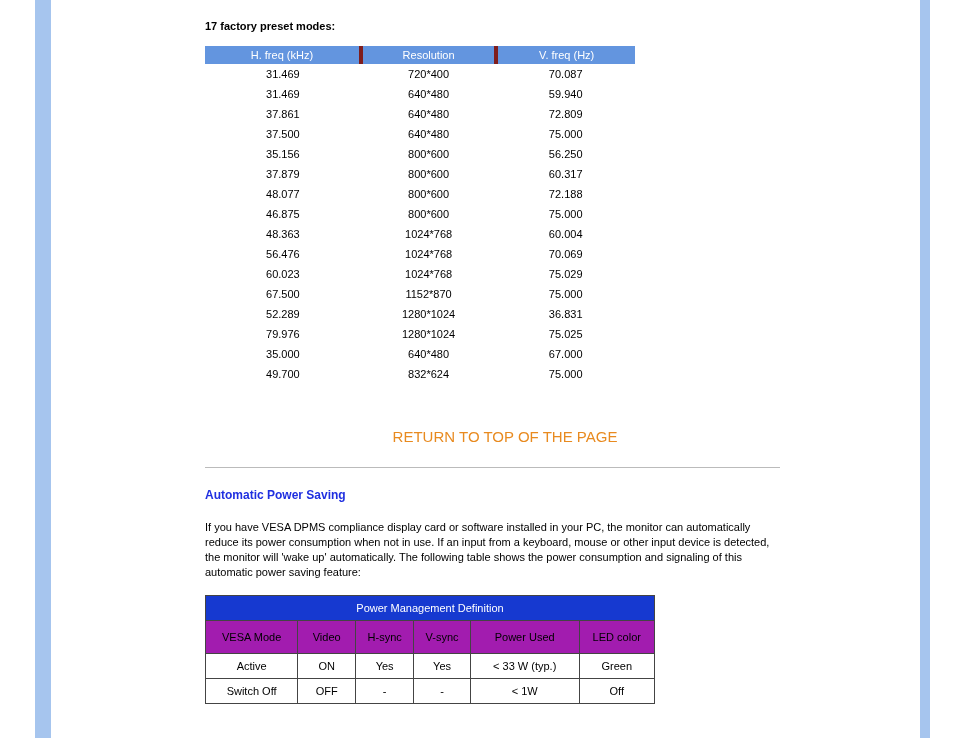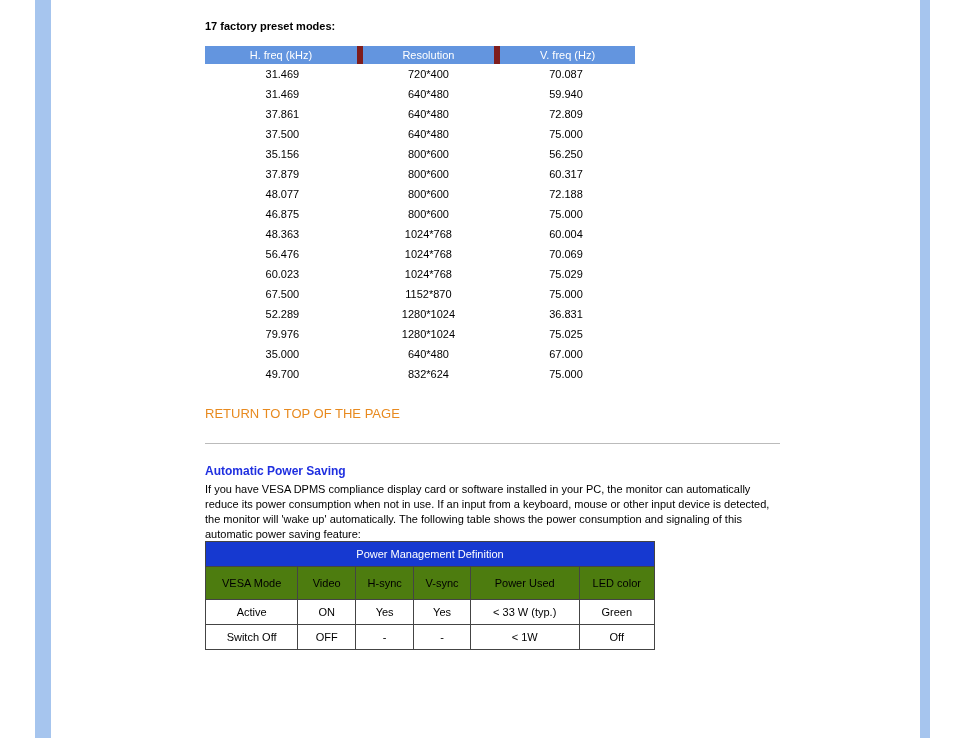--- a/index.html
+++ b/index.html
@@ -50,53 +50,54 @@
     width: 430px;
     border-collapse: collapse;
   }
   .preset-table th {
     background: #6395df;
     color: #fff;
     font-weight: normal;
     text-align: center;
     padding: 3px 0;
     font-size: 11px;
-    border-right: 6px solid #7f1d1d;
+    border-right: 4px solid #7f1d1d;
   }
   .preset-table th:last-child { border-right: none; }
   .preset-table td {
     text-align: center;
     padding: 4px 0;
     font-size: 11px;
   }
   .return-link {
     display: block;
-    text-align: left;
+    text-align: center;
     color: #e88a1f;
-    margin: 22px 0 22px 0;
-    font-size: 13px;
+    margin: 44px 0 22px 0;
+    font-size: 15px;
     text-decoration: none;
     width: 600px;
   }
   hr.sep {
     border: none;
     border-top: 1px solid #bbb;
     width: 575px;
     margin: 0 0 20px 0;
   }
   .section-title {
     color: #1f2fe0;
     font-weight: bold;
     font-size: 12px;
-    margin-bottom: 4px;
+    margin-bottom: 18px;
   }
   .para {
     font-size: 11px;
     line-height: 1.35;
     width: 575px;
+    margin-bottom: 16px;
   }
   .pm-table {
     border-collapse: collapse;
     width: 450px;
     border: 1px solid #444;
   }
   .pm-table td, .pm-table th {
     border: 1px solid #444;
     text-align: center;
     padding: 6px 12px;
@@ -104,21 +105,21 @@
   }
   .pm-title {
     background: #1639d0;
     color: #fff;
     font-weight: normal;
     font-size: 12px;
     padding: 4px;
   }
   .pm-header td {
     font-weight: normal;
-    background: #4d7c0f;
+    background: #a21caf;
     padding: 10px 6px;
   }
 </style>
 </head>
 <body>
 
 <div class="outer">
   <div class="left-bar"></div>
   <div class="right-bar"></div>
 

